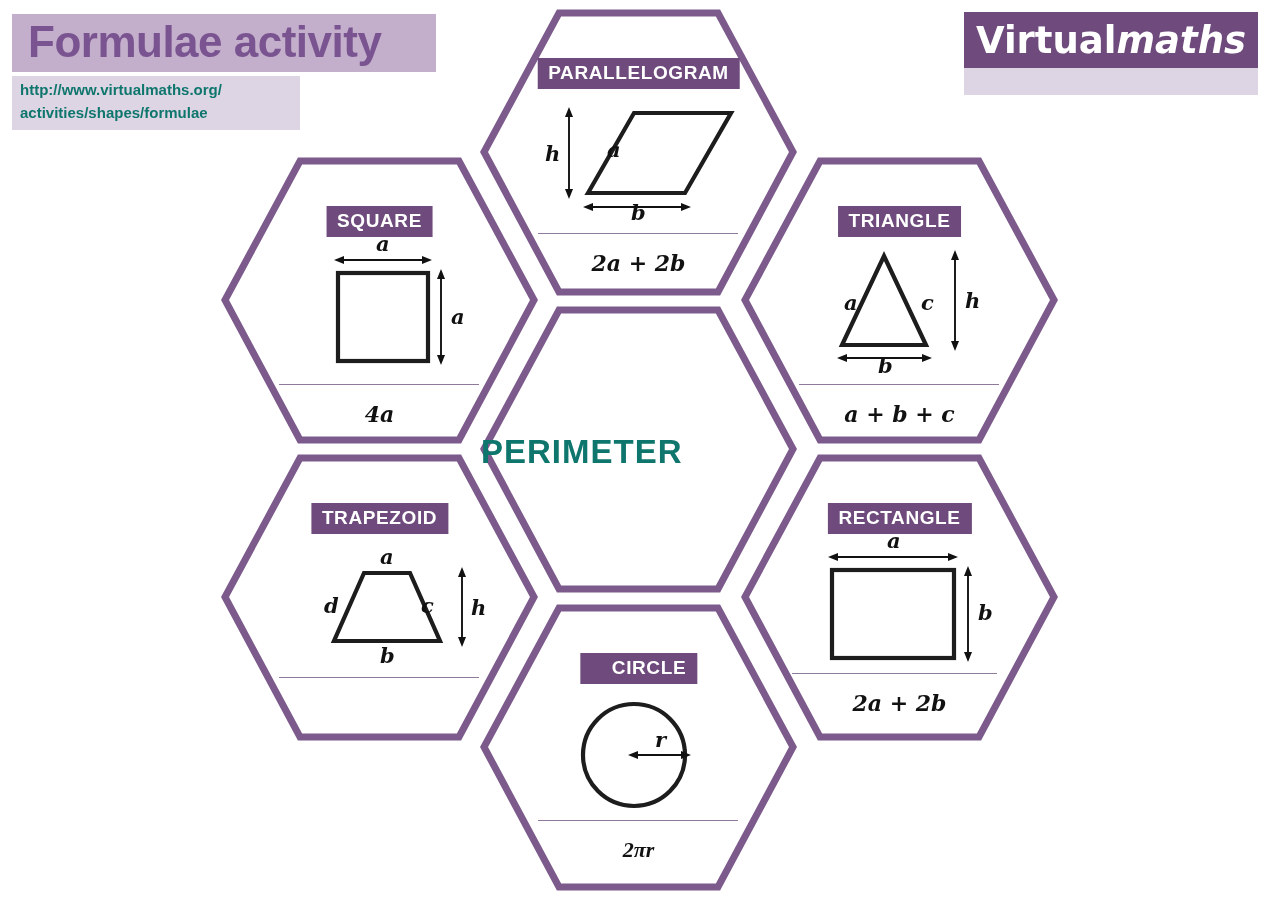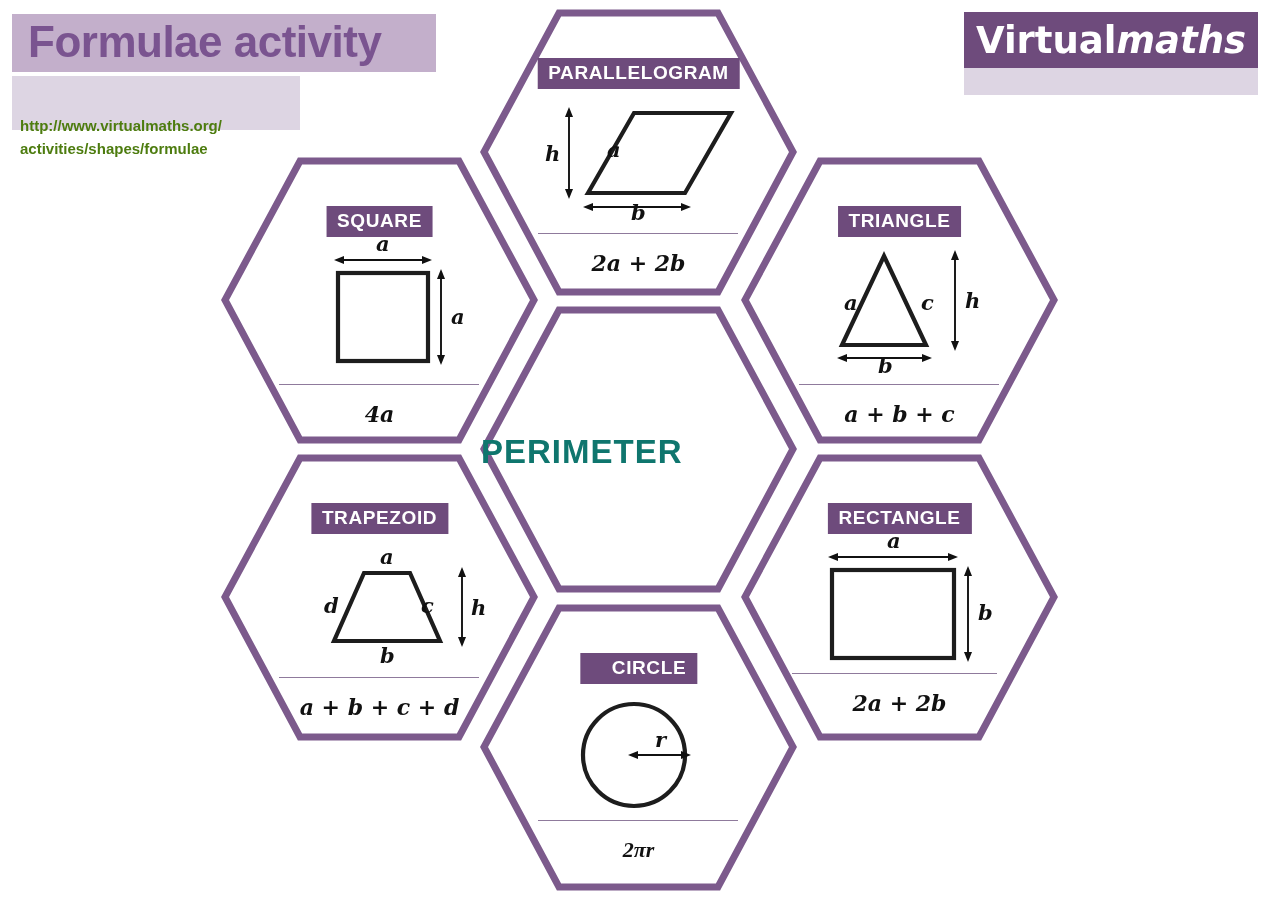--- a/index.html
+++ b/index.html
@@ -27,24 +27,23 @@
     white-space:nowrap;
   }
   .url-band{
     position:absolute;left:12px;top:76px;
     width:288px;height:54px;
     background:#ddd5e3;
   }
   .url-text{
     position:absolute;left:20px;top:78px;
     font-size:15px;font-weight:bold;
-    color:#4d7c0f;
+    color:#0f766e;
     line-height:23px;
     width:280px;
-    margin-top:36px;
   }
   .url-text span{display:block;}
 
   
   .logo-band{
     position:absolute;left:964px;top:12px;
     width:294px;height:56px;
     background:#6e4b7c;
   }
   .logo-text{
@@ -255,21 +254,20 @@
 
           <text class="mlab" x="88" y="126">b</text>
 
           <line class="dimline" x1="170" y1="36" x2="170" y2="104"></line>
           <polygon class="dimhead" points="170,30 166,40 174,40"></polygon>
           <polygon class="dimhead" points="170,110 166,100 174,100"></polygon>
           <text class="mlab" x="179" y="78">h</text>
         </svg>
       </div>
       <div class="divider" style="left:57px;top:222px;width:200px;"></div>
-      <div class="formula" style="left:0;top:239px;width:315px;">a + b + c + d</div>
     </div>
   </div>
 
   <div class="hex" style="left:742px;top:455px;width:315px;height:285px;">
     <svg width="315" height="285" viewBox="0 0 315 285" aria-hidden="true">
       <polygon class="hexline" points="78,3 237,3 312,142 237,282 78,282 3,142"></polygon>
     </svg>
     <div class="hex-inner">
       <div class="label-chip" style="left:50%;top:48px;transform:translateX(-50%);">RECTANGLE</div>
       <div class="dia" style="left:60px;top:85px;">

